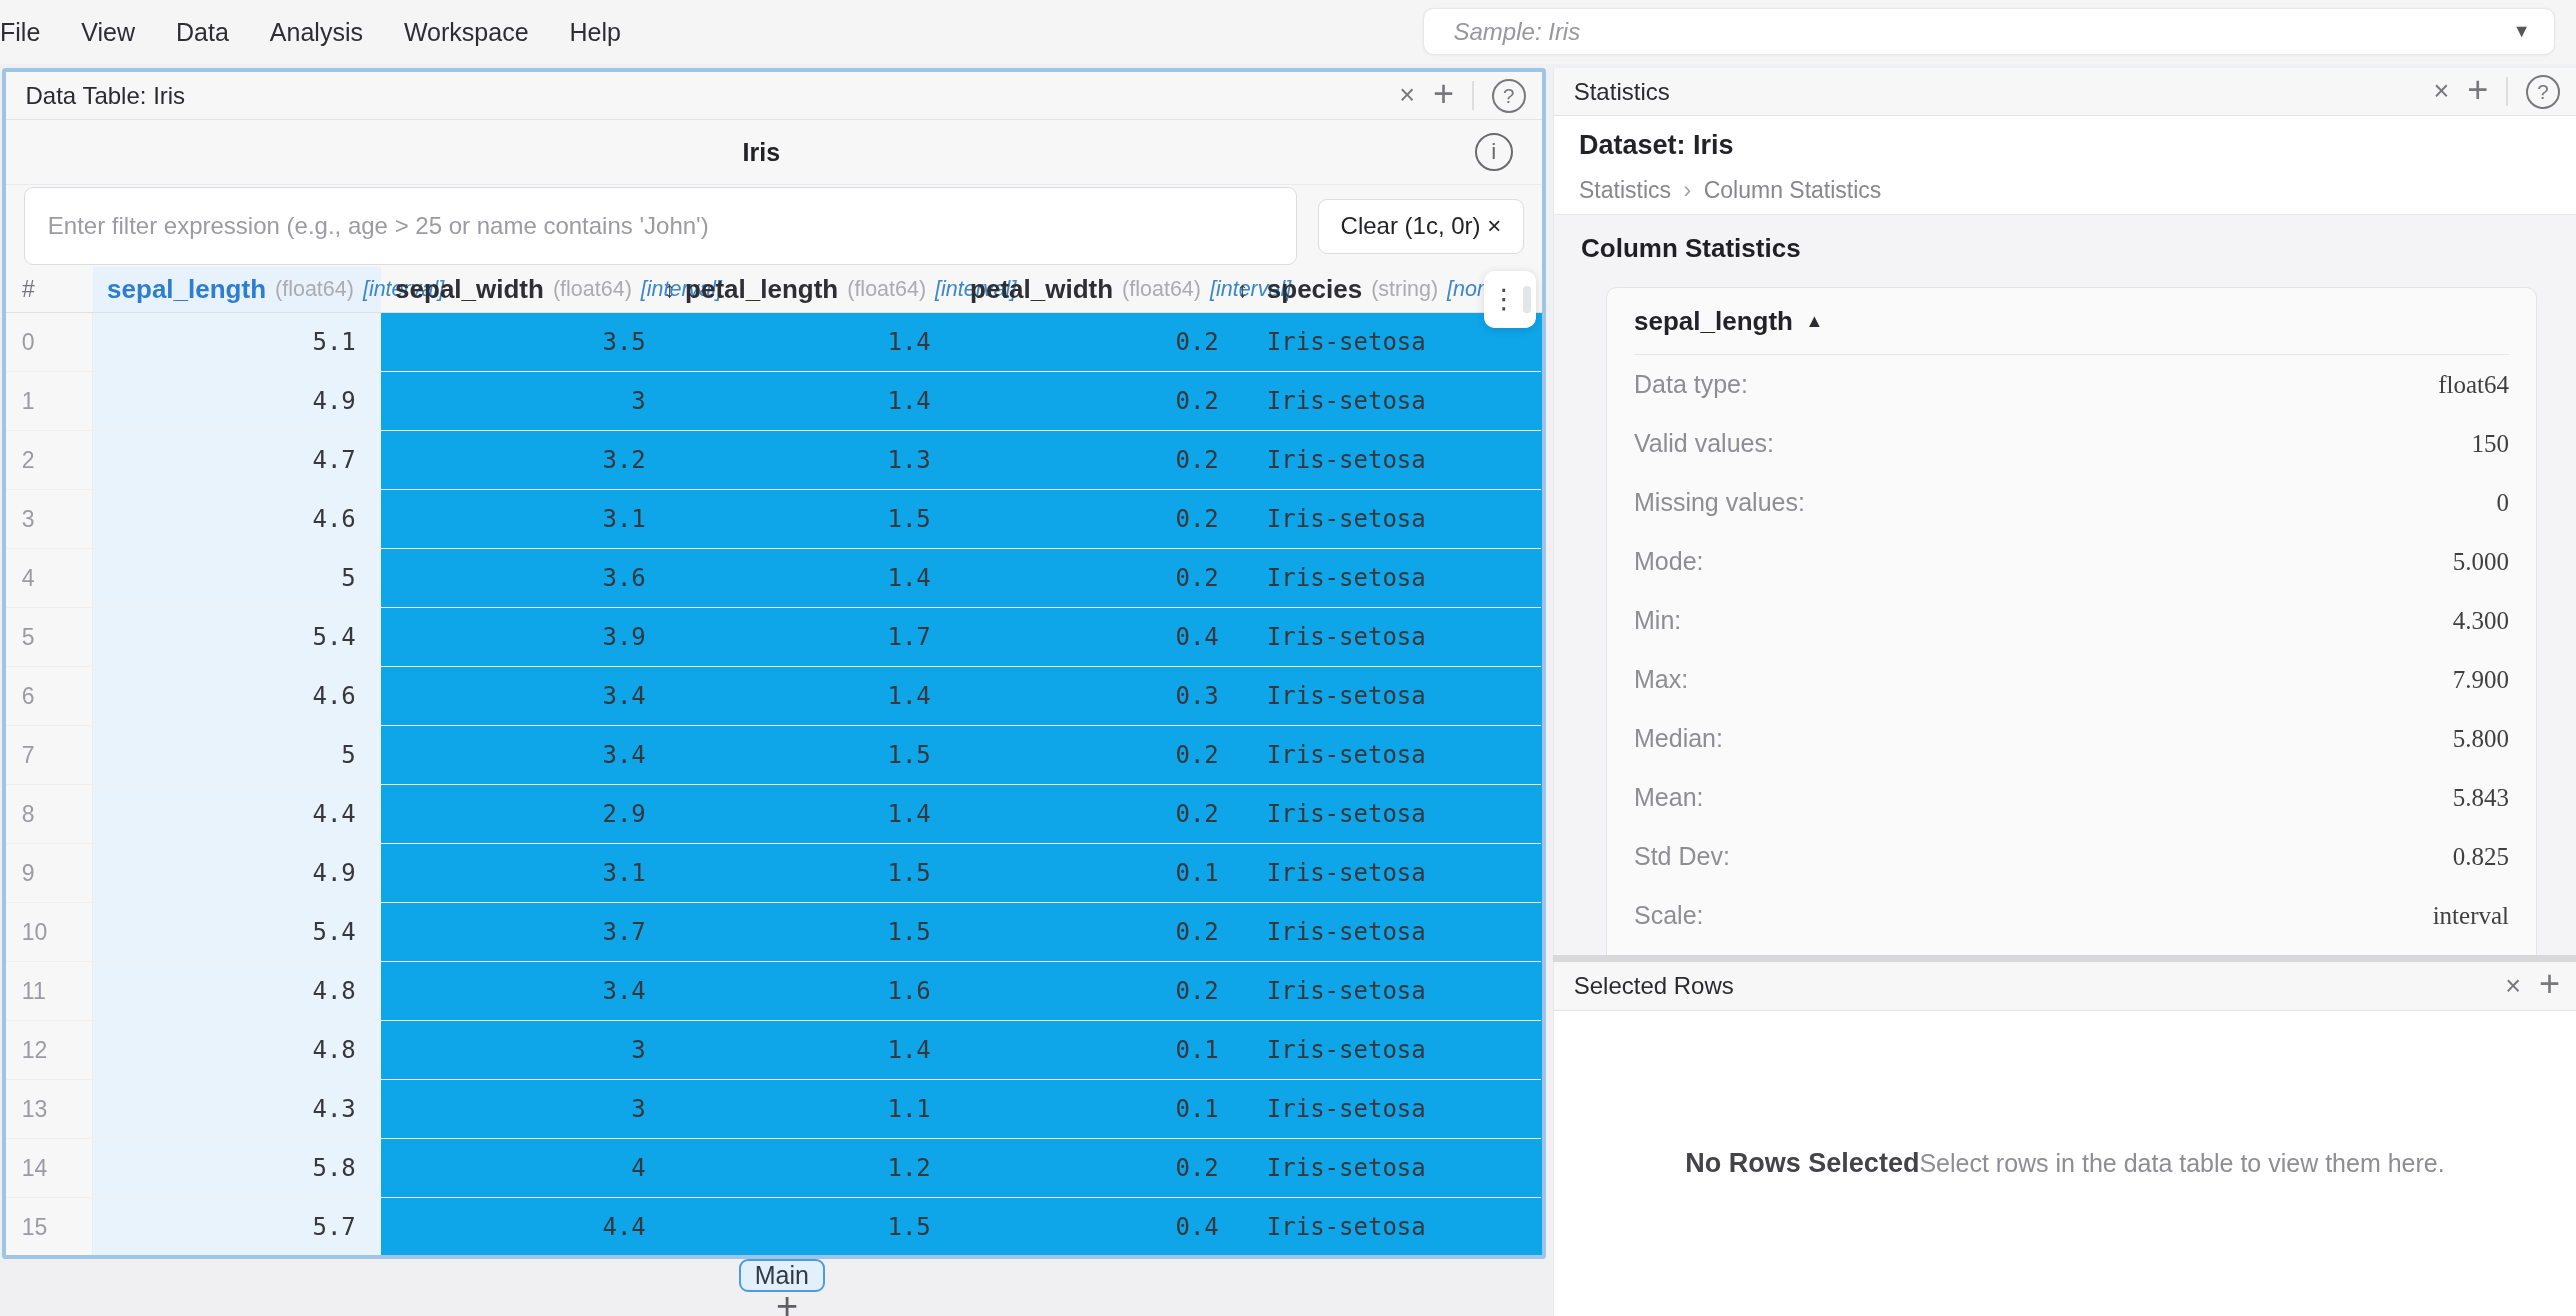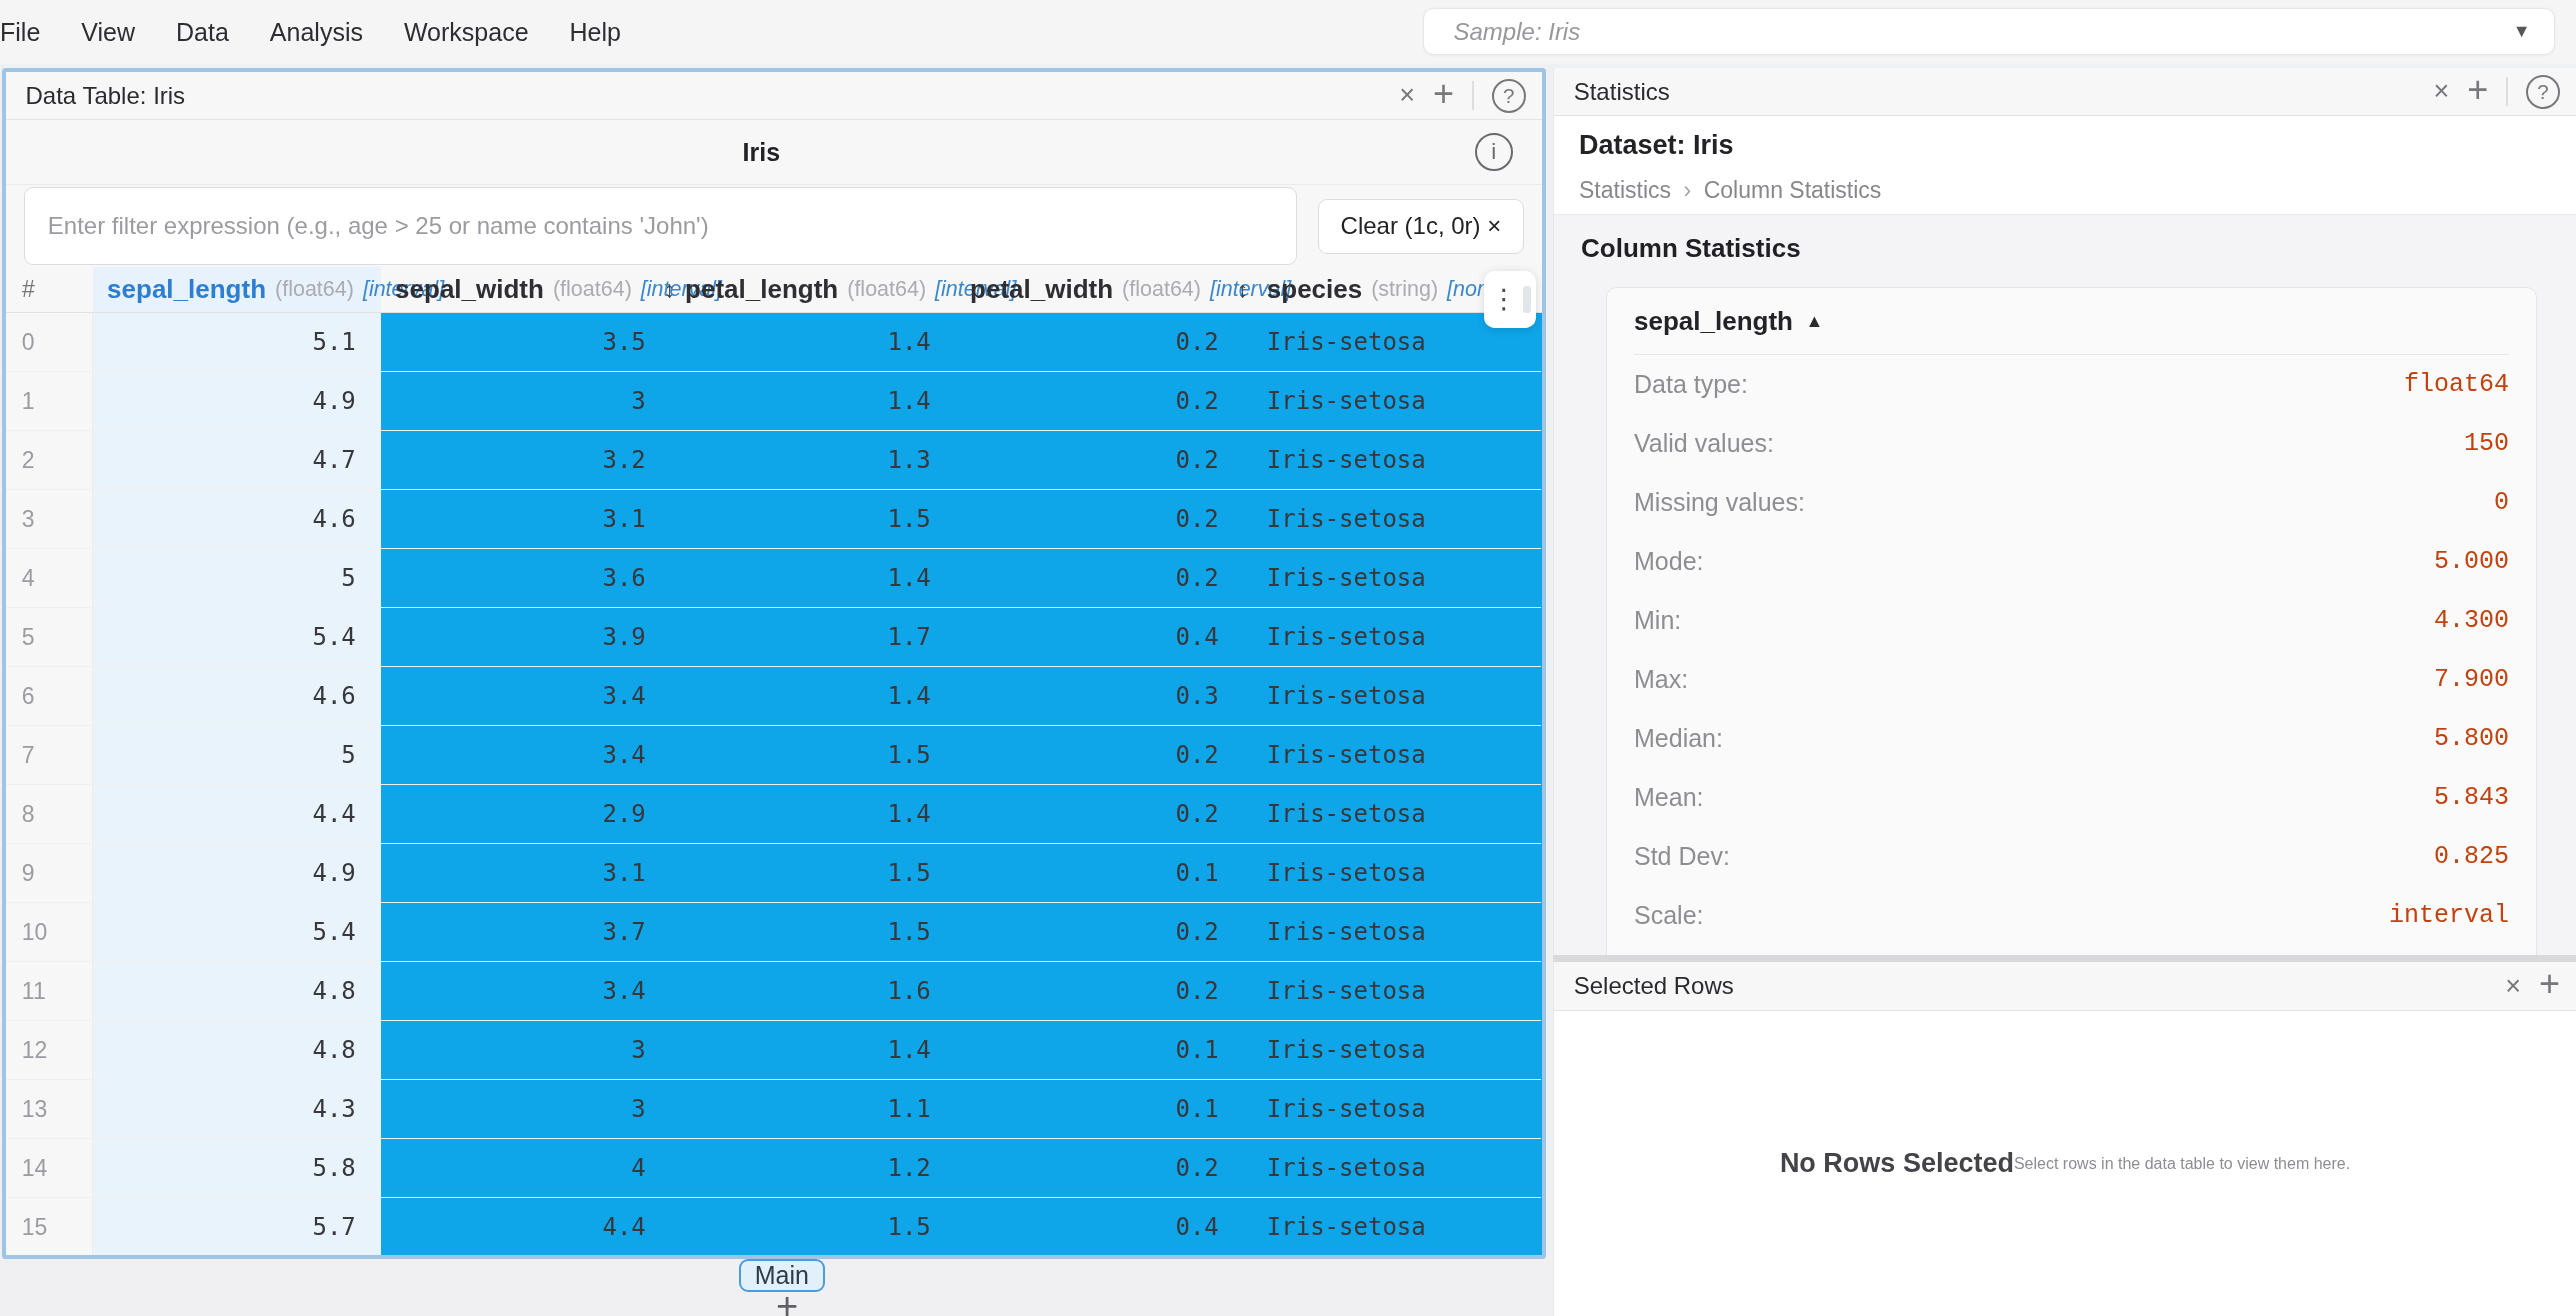--- a/index.html
+++ b/index.html
@@ -65,29 +65,29 @@
   .stats-ds{font-size:27px;font-weight:bold;color:#232327;margin-top:14.3px;}
   .breadcrumb{margin-top:16px;font-size:23px;color:#87878c;display:flex;gap:12.5px;align-items:center;}
   .crumb-sep{color:#a5a5aa;}
   .stats-gray{flex:1 1 auto;background:#f4f4f6;padding:18px 39px 0 27px;overflow:hidden;}
   .stats-section-title{font-size:26px;font-weight:bold;color:#1f1f24;}
   .stat-card{margin-top:23px;margin-left:25px;background:#fafafb;border:1.8px solid #e4e4e7;border-radius:10.7px;padding:0 27px;height:725px;box-sizing:border-box;}
   .card-title-row{height:66px;display:flex;align-items:center;border-bottom:1.8px solid #e7e7e9;font-size:26px;font-weight:bold;color:#232327;gap:12.5px;}
   .sort-arrow{font-size:18px;color:#2b2b30;}
   .stat-row{height:59px;display:flex;align-items:center;justify-content:space-between;}
   .stat-label{font-size:25px;color:#8d8d92;}
-  .stat-value{font-family:Liberation Mono, monospace;font-size:25px;color:#c2410c;}
+  .stat-value{font-family:Liberation Serif, serif;font-size:25px;color:#404040;}
 
   
   .hdivider{position:absolute;left:1553px;top:955px;width:1023px;height:7.2px;background:#d9d9dc;}
   .selrows-panel{position:absolute;left:1553px;top:962px;width:1023px;height:354px;background:#ffffff;display:flex;flex-direction:column;border-left:1.8px solid #e9e9eb;box-sizing:border-box;}
   .selrows-head{height:48px;background:#f7f7f8;border-bottom:1.8px solid #e3e3e5;display:flex;align-items:center;flex:0 0 auto;}
   .selrows-body{flex:1;display:flex;align-items:center;justify-content:center;}
   .empty-title{font-size:27px;font-weight:bold;color:#434348;}
-  .empty-hint{font-size:16px;color:#8d8d92;}
+  .empty-hint{font-size:25px;color:#8d8d92;}
 </style>
 </head>
 <body>
 
 <div class="app">
 
   <header class="menubar">
     <nav class="menu-items" id="menu-items">
         <span class="menu-item">File</span>
         <span class="menu-item">View</span>

